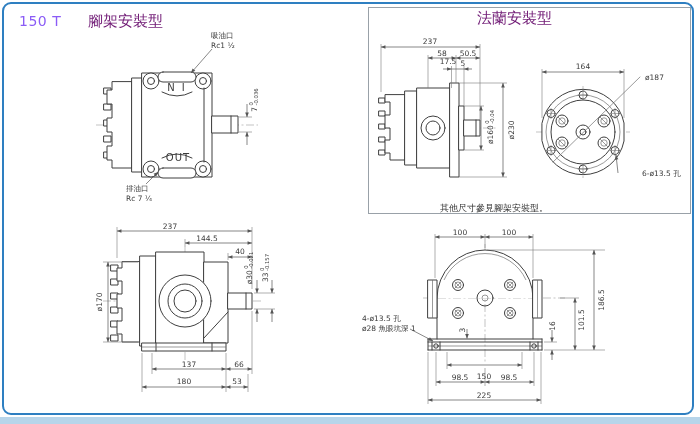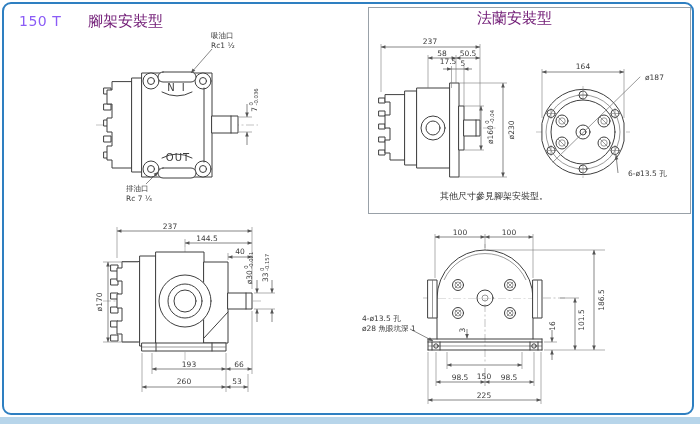--- a/index.html
+++ b/index.html
@@ -19,21 +19,21 @@
   .cl{stroke:#9a9a9a;stroke-width:.6;fill:none;stroke-dasharray:8 2.5 2 2.5;}
   .t,.tv,.lbl,.lblg{position:absolute;white-space:nowrap;font-size:7.5px;color:#3a3a3a;}
   .t{transform:translate(-50%,-50%);}
   .tv{transform:translate(-50%,-50%) rotate(-90deg);}
   .tw{display:inline-flex;align-items:center;gap:1.5px;}
   .tol{display:inline-flex;flex-direction:column;font-size:5.3px;line-height:5.2px;}
   .tol i{font-style:normal;}
   .title{font-size:15px;font-weight:normal;color:#701a75;}
   .model{font-size:14px;color:#8b5cf6;letter-spacing:.5px;}
   .lblg span{display:block;line-height:9.5px;font-size:7.5px;}
-  .note{font-size:9px;color:#333;}
+  .note{font-size:9px;color:#333;margin-top:12px;}
 </style>
 </head>
 <body>
 
 <div id="stage">
   <div id="strip"></div>
   <div id="frame"></div>
   <div id="panel"></div>
 
   <svg width="700" height="424" viewBox="0 0 700 424">
@@ -318,41 +318,41 @@
       </span>
   </span>
   <span class="tv tw" style="left:265px;top:268px">
     <span>33</span>
     <span class="tol">
         <i>0</i>
         <i>-0.157</i>
       </span>
   </span>
   <span class="tv" style="left:99px;top:302px">ø170</span>
-  <span class="t" style="left:189px;top:364px">193</span>
+  <span class="t" style="left:189px;top:364px">137</span>
   <span class="t" style="left:239px;top:364px">66</span>
-  <span class="t" style="left:184px;top:381px">260</span>
+  <span class="t" style="left:184px;top:381px">180</span>
   <span class="t" style="left:237px;top:381px">53</span>
 
   <span class="t" style="left:430px;top:41px">237</span>
   <span class="t" style="left:442px;top:53px">58</span>
   <span class="t" style="left:468px;top:53px">50.5</span>
   <span class="t" style="left:448px;top:61px">17.5</span>
   <span class="t" style="left:463px;top:63px">5</span>
   <span class="tv tw" style="left:490px;top:127px">
     <span>ø160</span>
     <span class="tol">
         <i>0</i>
         <i>-0.04</i>
       </span>
   </span>
   <span class="tv" style="left:511px;top:130px">ø230</span>
   <span class="t" style="left:583px;top:66px">164</span>
   <span class="lbl" style="left:645px;top:73px">ø187</span>
-  <span class="lbl" style="left:628px;top:169px">6-ø13.5 孔</span>
+  <span class="lbl" style="left:642px;top:169px">6-ø13.5 孔</span>
 
   <span class="t" style="left:460px;top:232px">100</span>
   <span class="t" style="left:509px;top:232px">100</span>
   <span class="tv" style="left:601px;top:300px">186.5</span>
   <span class="tv" style="left:581px;top:320px">101.5</span>
   <span class="tv" style="left:552px;top:326px">16</span>
   <span class="tv" style="left:462px;top:330px">3</span>
   <span class="t" style="left:484px;top:376px">150</span>
   <span class="t" style="left:460px;top:377px">98.5</span>
   <span class="t" style="left:509px;top:377px">98.5</span>

